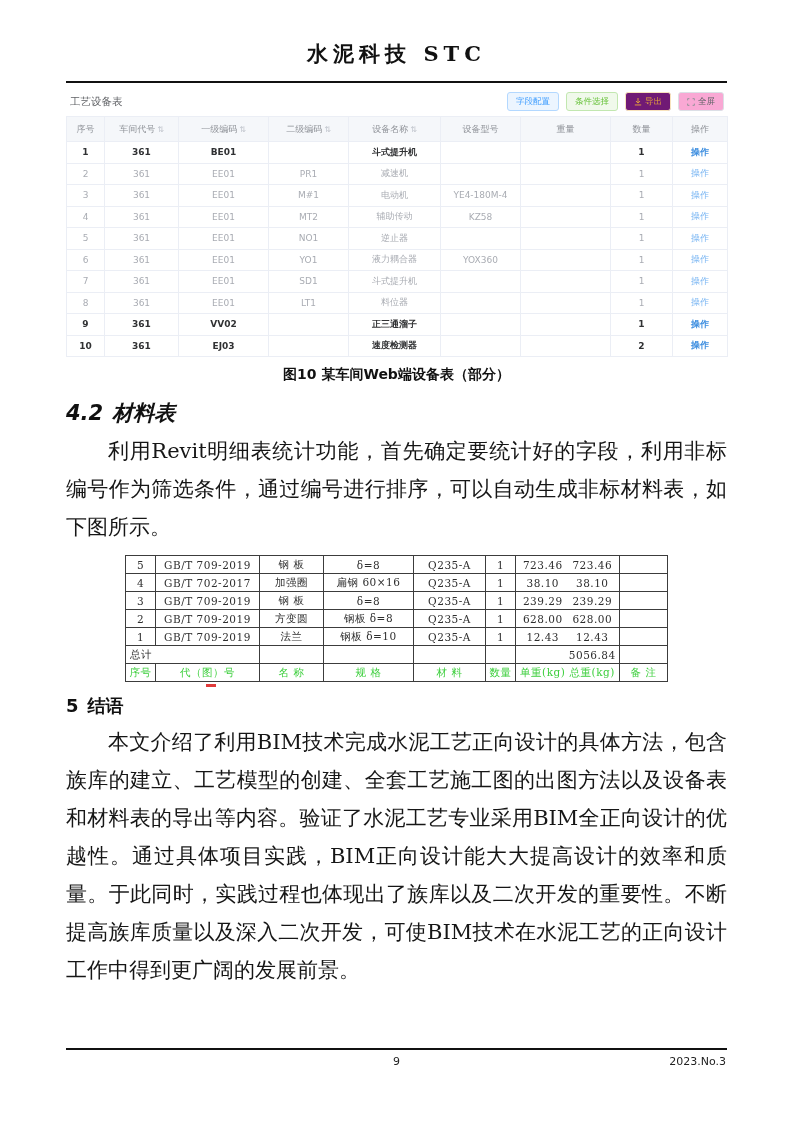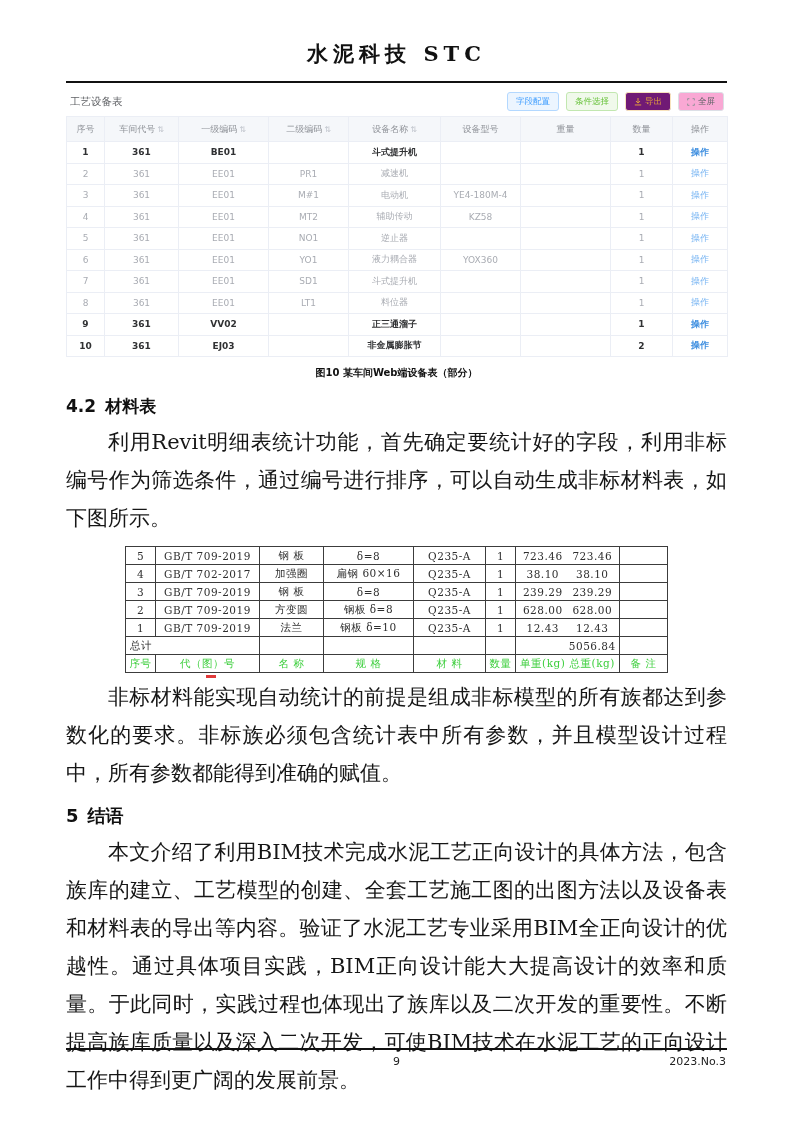--- a/index.html
+++ b/index.html
@@ -25,24 +25,24 @@
 
   .web-table { width:100%; border-collapse:collapse; table-layout:fixed; font-family:"DejaVu Sans", sans-serif; font-size:9px; }
   .web-table th { background:#f5f7fa; color:#909399; font-weight:500; height:25px; border:1px solid #ebeef5; white-space:nowrap; overflow:hidden; }
   .web-table td { height:21.5px; text-align:center; border:1px solid #ebeef5; color:#a9acb3; white-space:nowrap; overflow:hidden; }
   .web-table tr.em td { color:#303133; font-weight:700; }
   .sort-icon { color:#c0c4cc; font-size:8px; margin-left:2px; }
   .op-link { color:#7ab6f3; cursor:pointer; }
   tr.em .op-link { color:#3f8fe0; font-weight:700; }
 
   
-  .caption { text-align:center; font-weight:700; font-size:10px; color:#111; margin-top:9px; font-family:"DejaVu Sans", sans-serif; }
+  .caption { text-align:center; font-weight:700; font-size:14px; color:#111; margin-top:9px; font-family:"DejaVu Sans", sans-serif; }
   .section-h { font-family:"DejaVu Sans", sans-serif; font-weight:700; color:#111; margin-top:15px; }
   .section-h .num { margin-right:9px; }
-  #sec42 { font-size:17px; }
+  #sec42 { font-size:21px;font-style:italic; }
   #sec5  { font-size:18px; margin-top:12px; }
   .body-p { font-size:21px; line-height:38px; color:#161616; text-align:justify; text-indent:2em; margin-top:5px; font-family:"DejaVu Serif", serif; }
 
   
   .cad-wrap { position:relative; margin-top:9px; display:flex; justify-content:center; }
   .cad-table { border-collapse:collapse; font-family:"DejaVu Serif", serif; font-size:10.5px; color:#2e2e2e; letter-spacing:0.5px; }
   .cad-table td { border:1px solid #3c3c3c; height:18px; text-align:center; padding:0 2px; white-space:nowrap; }
   .cad-table .pair { display:flex; justify-content:space-around; }
   .cad-table .pair span { flex:1; }
   .cad-table tr.cad-head td { font-weight:400; }
@@ -215,21 +215,21 @@
               <td></td>
               <td></td>
               <td>1</td>
               <td><span class="op-link">操作</span></td>
             </tr>
             <tr class="em">
               <td>10</td>
               <td>361</td>
               <td>EJ03</td>
               <td></td>
-              <td>非金属膨胀节</td>
+              <td>速度检测器</td>
               <td></td>
               <td></td>
               <td>2</td>
               <td><span class="op-link">操作</span></td>
             </tr>
           </tbody>
       </table>
     </div>
 
     <div class="caption">图10 某车间Web端设备表（部分）</div>
@@ -354,21 +354,20 @@
                 </span>
               </td>
               <td>备 注</td>
             </tr>
           </tbody>
       </table>
       <span class="red-mark" style="left:140px; bottom:-5px;"></span>
     </div>
 
 
-    <p class="body-p">非标材料能实现自动统计的前提是组成非标模型的所有族都达到参数化的要求。非标族必须包含统计表中所有参数，并且模型设计过程中，所有参数都能得到准确的赋值。</p>
 
     <h2 class="section-h" id="sec5"><span class="num">5</span><span>结语</span></h2>
 
     <p class="body-p">本文介绍了利用BIM技术完成水泥工艺正向设计的具体方法，包含族库的建立、工艺模型的创建、全套工艺施工图的出图方法以及设备表和材料表的导出等内容。验证了水泥工艺专业采用BIM全正向设计的优越性。通过具体项目实践，BIM正向设计能大大提高设计的效率和质量。于此同时，实践过程也体现出了族库以及二次开发的重要性。不断提高族库质量以及深入二次开发，可使BIM技术在水泥工艺的正向设计工作中得到更广阔的发展前景。</p>
   </div>
 
   <div class="footer">
     <span class="page-num">9</span>
     <span class="issue">2023.No.3</span>
   </div>

